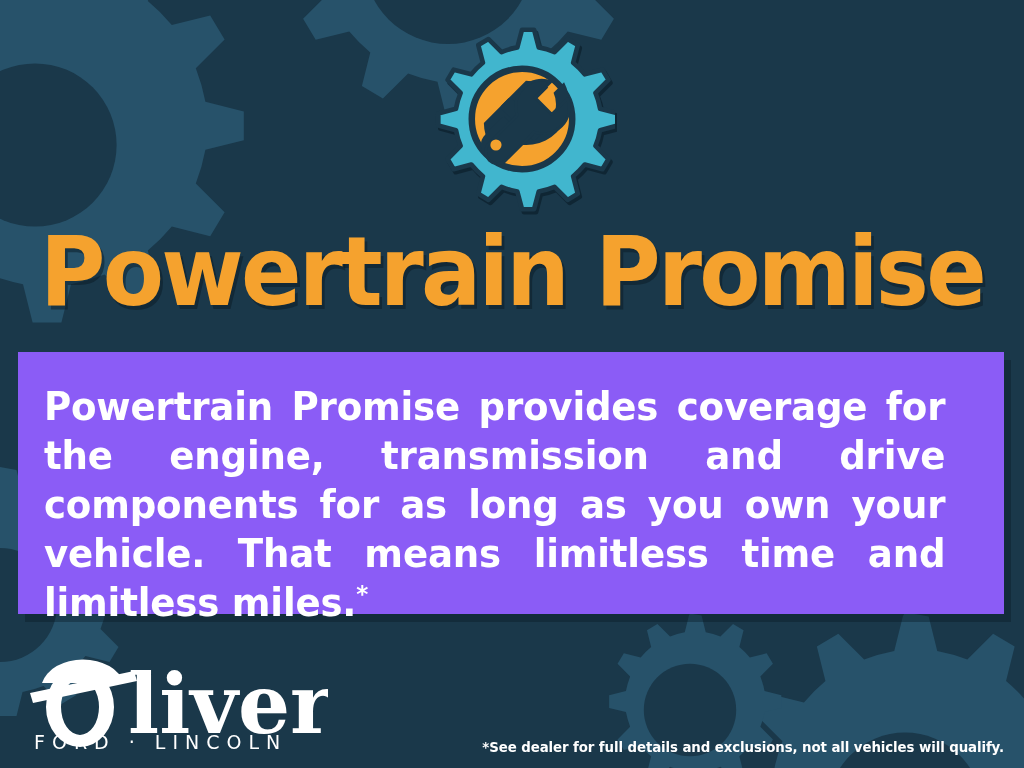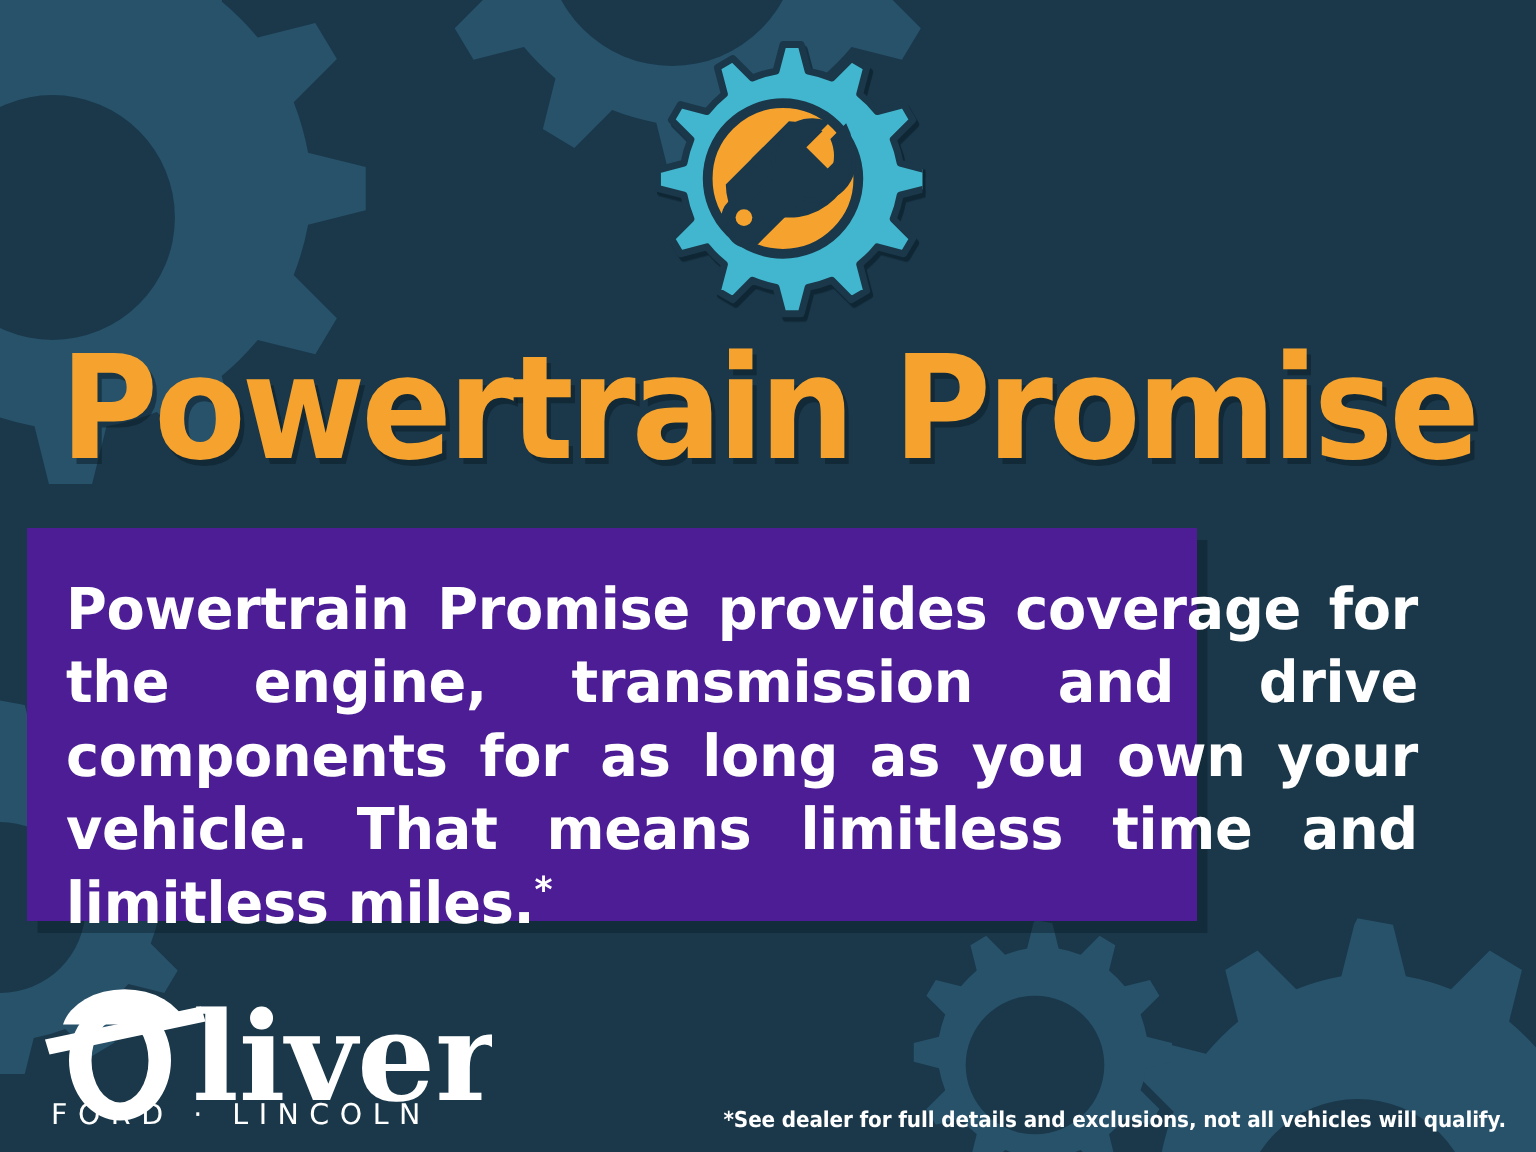--- a/index.html
+++ b/index.html
@@ -44,22 +44,22 @@
     line-height:100px;
     letter-spacing:-3px;
     transform:scaleX(.93);
     text-shadow:3px 4px 0 rgba(9,26,36,.5);
     white-space:nowrap;
   }
 
   
   .panel {
     position:absolute; left:18px; top:352px;
-    width:780px; height:262px;
-    background:#4c1d95;
+    width:986px; height:262px;
+    background:#8b5cf6;
     box-shadow:7px 8px 0 rgba(9,26,36,.38);
   }
   .panel-text {
     position:absolute; left:26px; top:30px;
     width:934px;
     color:#ffffff;
     font-family:"DejaVu Sans", sans-serif;
     font-weight:bold;
     font-size:38.5px;
     line-height:49px;

